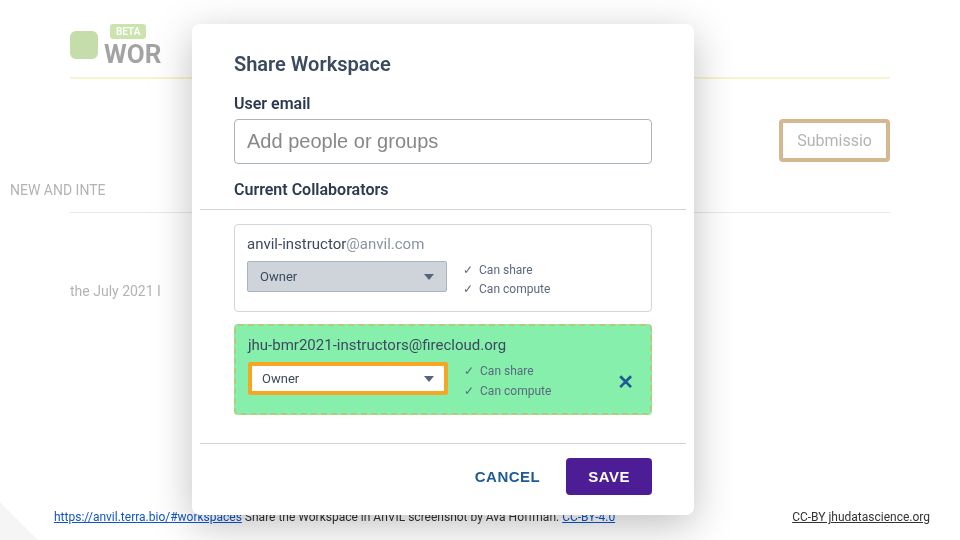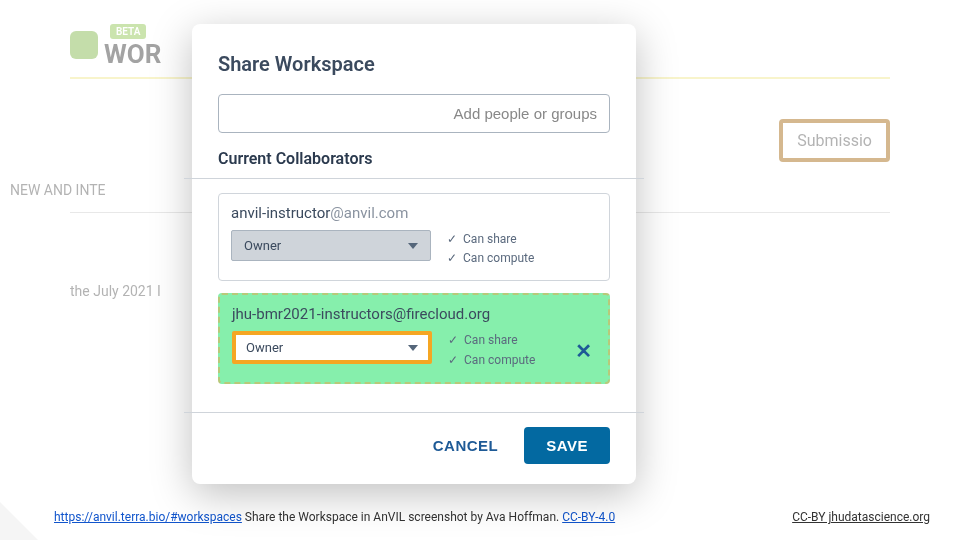--- a/index.html
+++ b/index.html
@@ -64,48 +64,47 @@
     }
     .bd-tab { color: #555; font-size: 14px; margin-left: -60px; }
     .bd-line { height:1px; background:#ccc; margin: 14px 0 20px; }
     .bd-body { color:#555; font-size:14px; }
     .bd-right { position:absolute; right: 40px; top: 260px; color:#444; font-size:14px; text-align:left;}
     .bd-right .hdr { font-weight:600; margin-bottom: 34px;}
     .modal {
       position: absolute;
       left: 192px;
       top: 24px;
-      width: 444px;
+      width: 502px;
       background: #fff;
       border-radius: 8px;
       box-shadow: 0 10px 40px rgba(0,0,0,0.25);
-      padding: 28px 26px 20px;
+      padding: 28px 42px 20px;
       z-index: 10;
     }
     .modal h2 {
       font-size: 20px;
       font-weight: 600;
       color: #3b4a5e;
       margin-bottom: 18px;
     }
     .modal .label {
       font-size: 16px;
       font-weight: 600;
       color: #2b3a4e;
       margin-bottom: 6px;
     }
     .email-input {
       width: 100%;
       border: 1px solid #aab4bf;
       border-radius: 4px;
       padding: 10px 12px;
-      font-size: 15px;
+      font-size: 20px;
       color: #333;
       margin-bottom: 16px;
-      text-align: right;
     }
     .email-input::placeholder { color: #888; }
     .collab-hr {
       height: 1px;
       background: #cfd4da;
       margin: 10px -34px 14px;
     }
     .collab-card {
       border: 1px solid #d0d5db;
       border-radius: 4px;
@@ -185,21 +184,21 @@
       background: none;
       border: none;
       color: #1e5a96;
       font-size: 15px;
       font-weight: 600;
       letter-spacing: 0.5px;
       padding: 10px 6px;
       cursor: pointer;
     }
     .btn-save {
-      background: #0369a1;
+      background: #4c1d95;
       border: none;
       color: #fff;
       font-size: 15px;
       font-weight: 600;
       letter-spacing: 0.5px;
       padding: 10px 22px;
       border-radius: 4px;
       cursor: pointer;
     }
     .footer {
@@ -250,20 +249,21 @@
         <span>Submissio</span>
       </div>
   </div>
   <div class="bd-tab">NEW AND INTE</div>
   <div class="bd-line"></div>
   <div class="bd-body" style="margin-top:70px;">the July 2021 I</div>
 </div>
 
 <div class="modal">
   <h2>Share Workspace</h2>
+  <div class="label">User email</div>
   <input class="email-input" placeholder="Add people or groups" style="">
   <div class="label">Current Collaborators</div>
   <div class="collab-hr"></div>
 
   <div class="collab-card">
     <div class="collab-email">
       <span>anvil-instructor</span><span class="grey">@anvil.com</span>
     </div>
     <div class="collab-row">
       <div class="role-dd">

